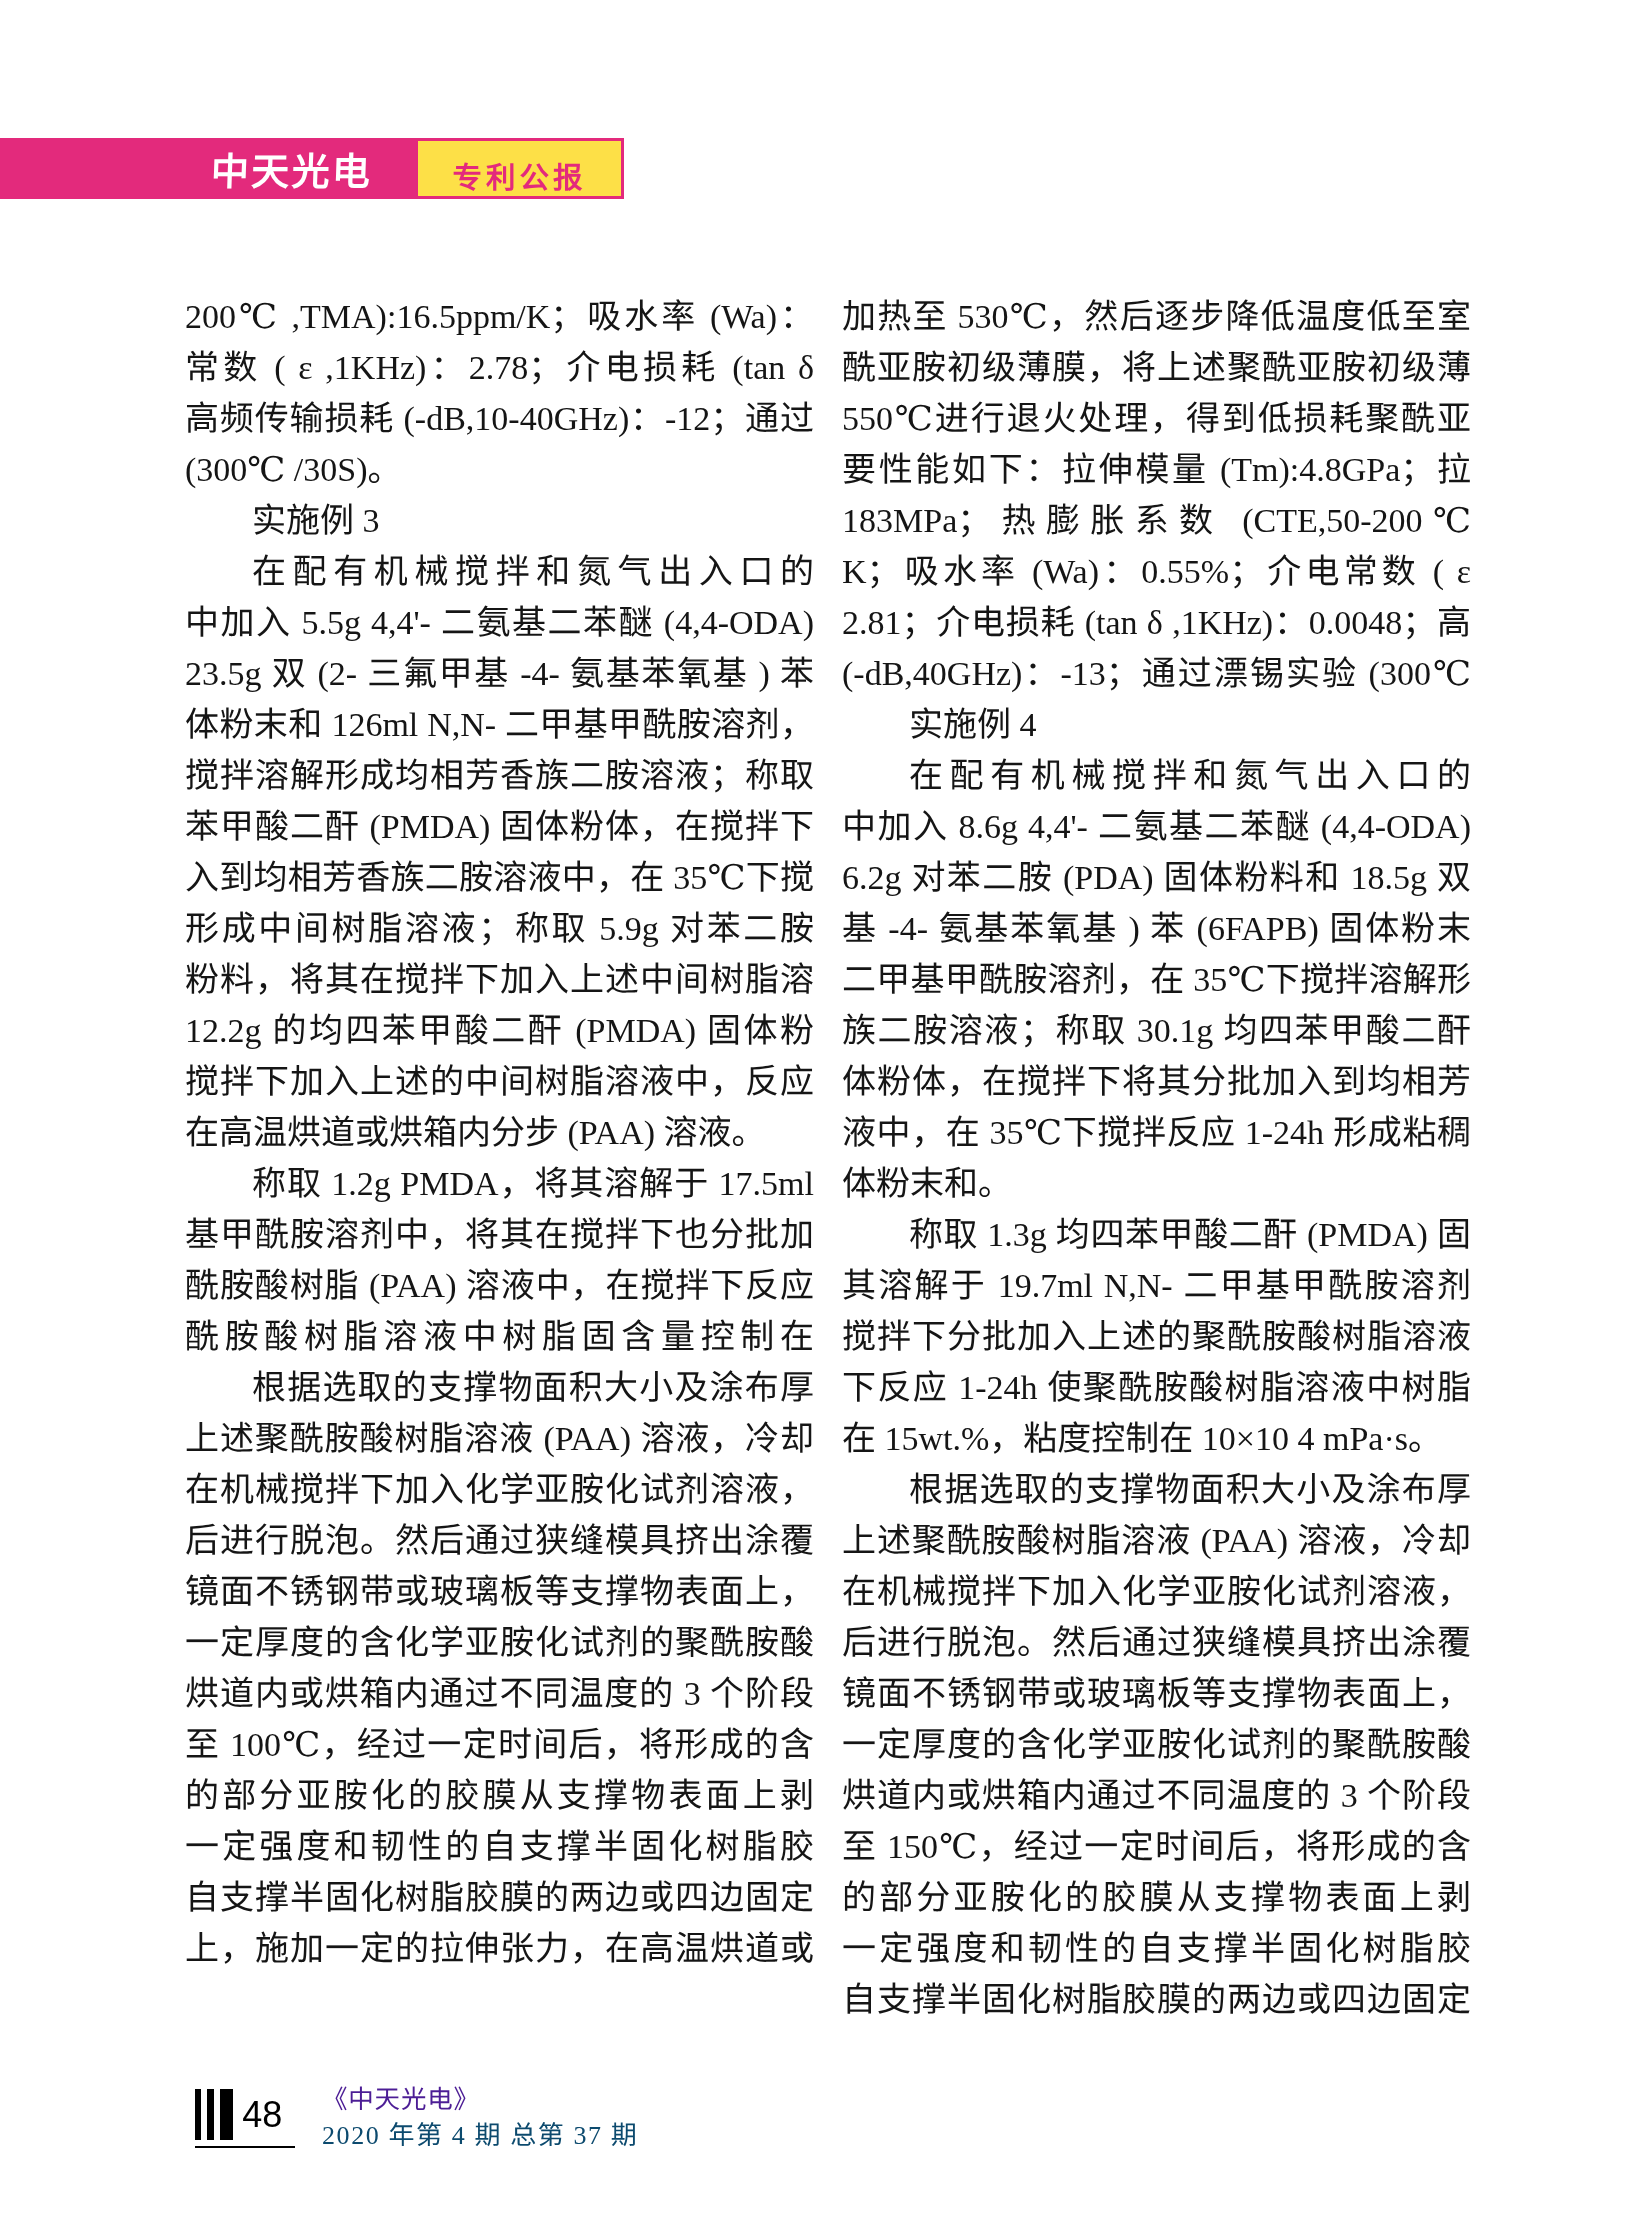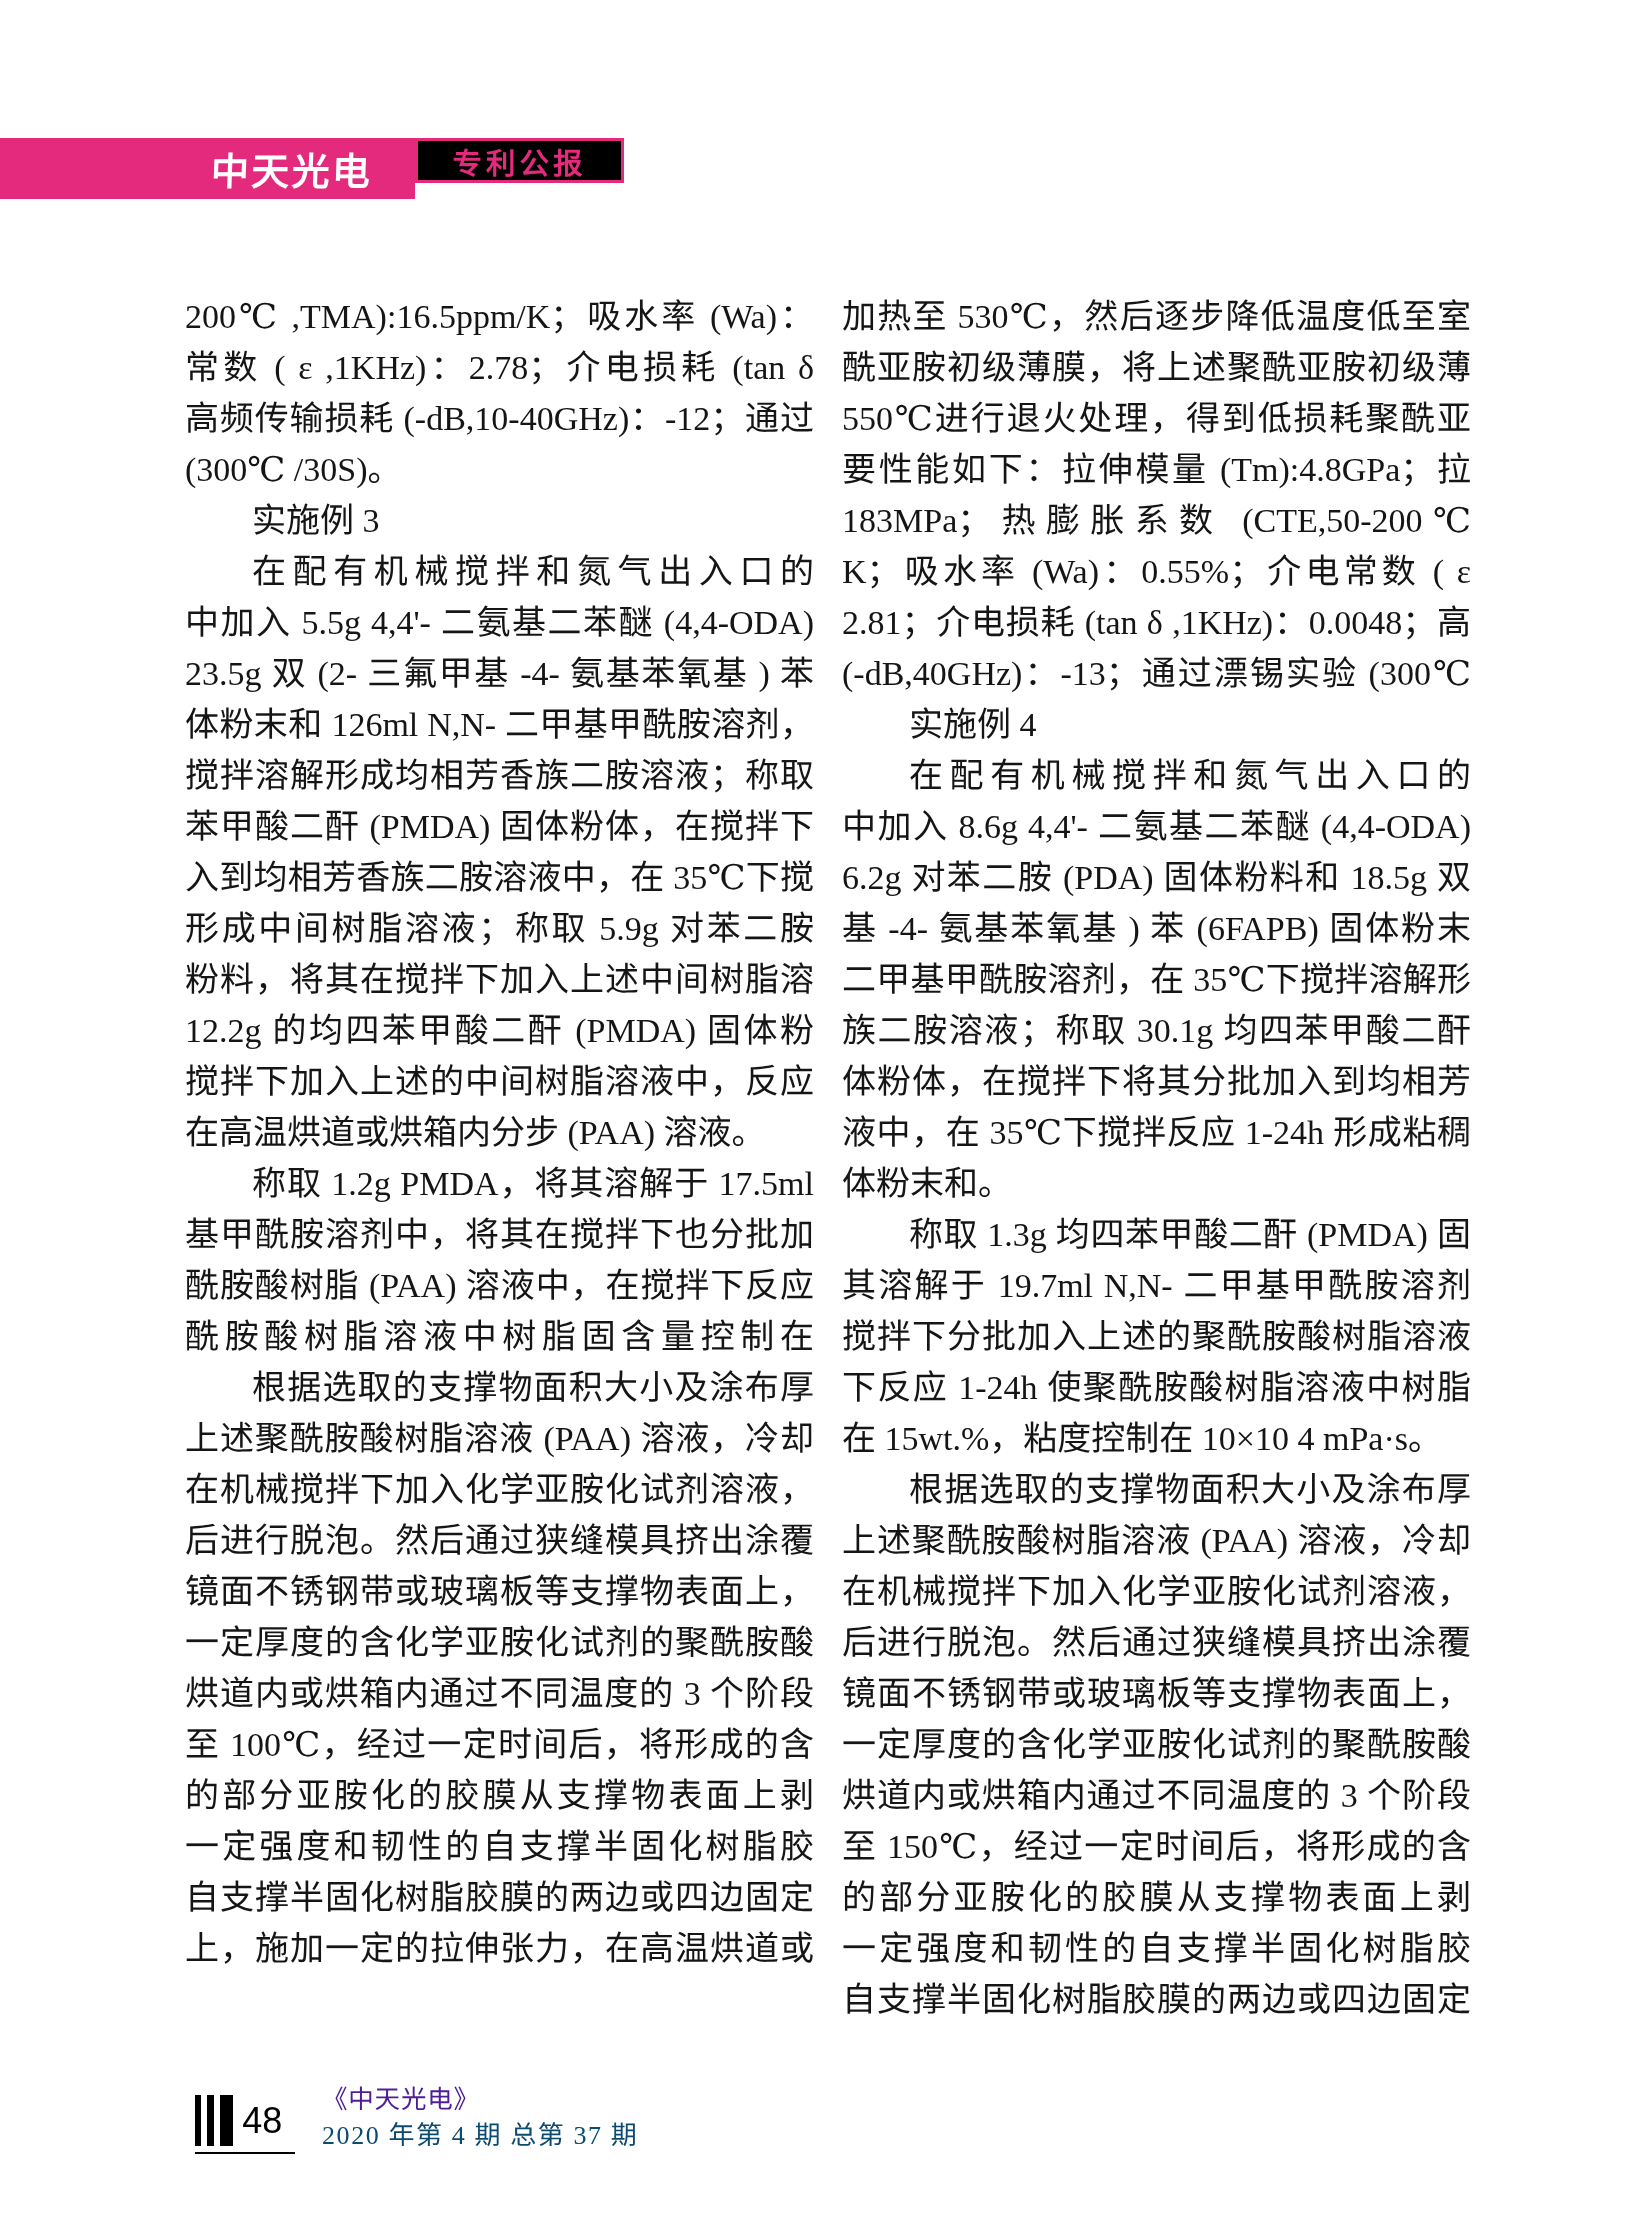--- a/index.html
+++ b/index.html
@@ -12,23 +12,23 @@
     position:absolute;left:0;top:138px;width:415px;height:61px;
     display:flex;align-items:center;justify-content:flex-end;box-sizing:border-box;
     padding-right:42px;
   }
   .logo{
     color:#ffffff;font-weight:bold;font-size:38px;letter-spacing:2.4px;
     font-family:"DejaVu Serif","Liberation Serif",serif;
     transform:skewX(-2deg);white-space:nowrap;
   }
   .tag-box{
-    position:absolute;left:415px;top:138px;width:209px;height:45px;
-    background:#000000;box-sizing:border-box;
-    display:flex;align-items:center;justify-content:center;
+    position:absolute;left:415px;top:138px;width:209px;height:61px;
+    background:#fde047;box-sizing:border-box;
+    display:flex;align-items:flex-end;justify-content:center;
   }
   .tag{
     font-family:"Liberation Sans","DejaVu Sans",sans-serif;
     font-size:29.5px;font-weight:600;letter-spacing:4px;white-space:nowrap;
   }
   
   .columns{
     position:absolute;left:185px;top:291px;width:1286px;
     display:flex;gap:28px;
   }
@@ -36,21 +36,21 @@
   .line{
     font-size:34px;line-height:51px;height:51px;overflow:hidden;
     text-align:justify;text-align-last:justify;text-justify:inter-character;
     white-space:normal;
   }
   .line.end{text-align-last:left;}
   .line.ind{text-indent:67px;}
   
   .footer{
     position:absolute;left:195px;top:2081px;
-    display:flex;align-items:flex-end;gap:27px;
+    display:flex;align-items:center;gap:27px;
   }
   .mark{
     display:flex;align-items:center;gap:9.6px;
     border-bottom:2.4px solid #000;height:61px;box-sizing:border-box;
     padding:0 12.8px 3.2px 0;
   }
   .bars{display:flex;align-items:stretch;gap:5.6px;height:51px;}
   .bar{display:block;background:#000;}
   .b1{width:6.4px;}
   .b2{width:7.2px;}

